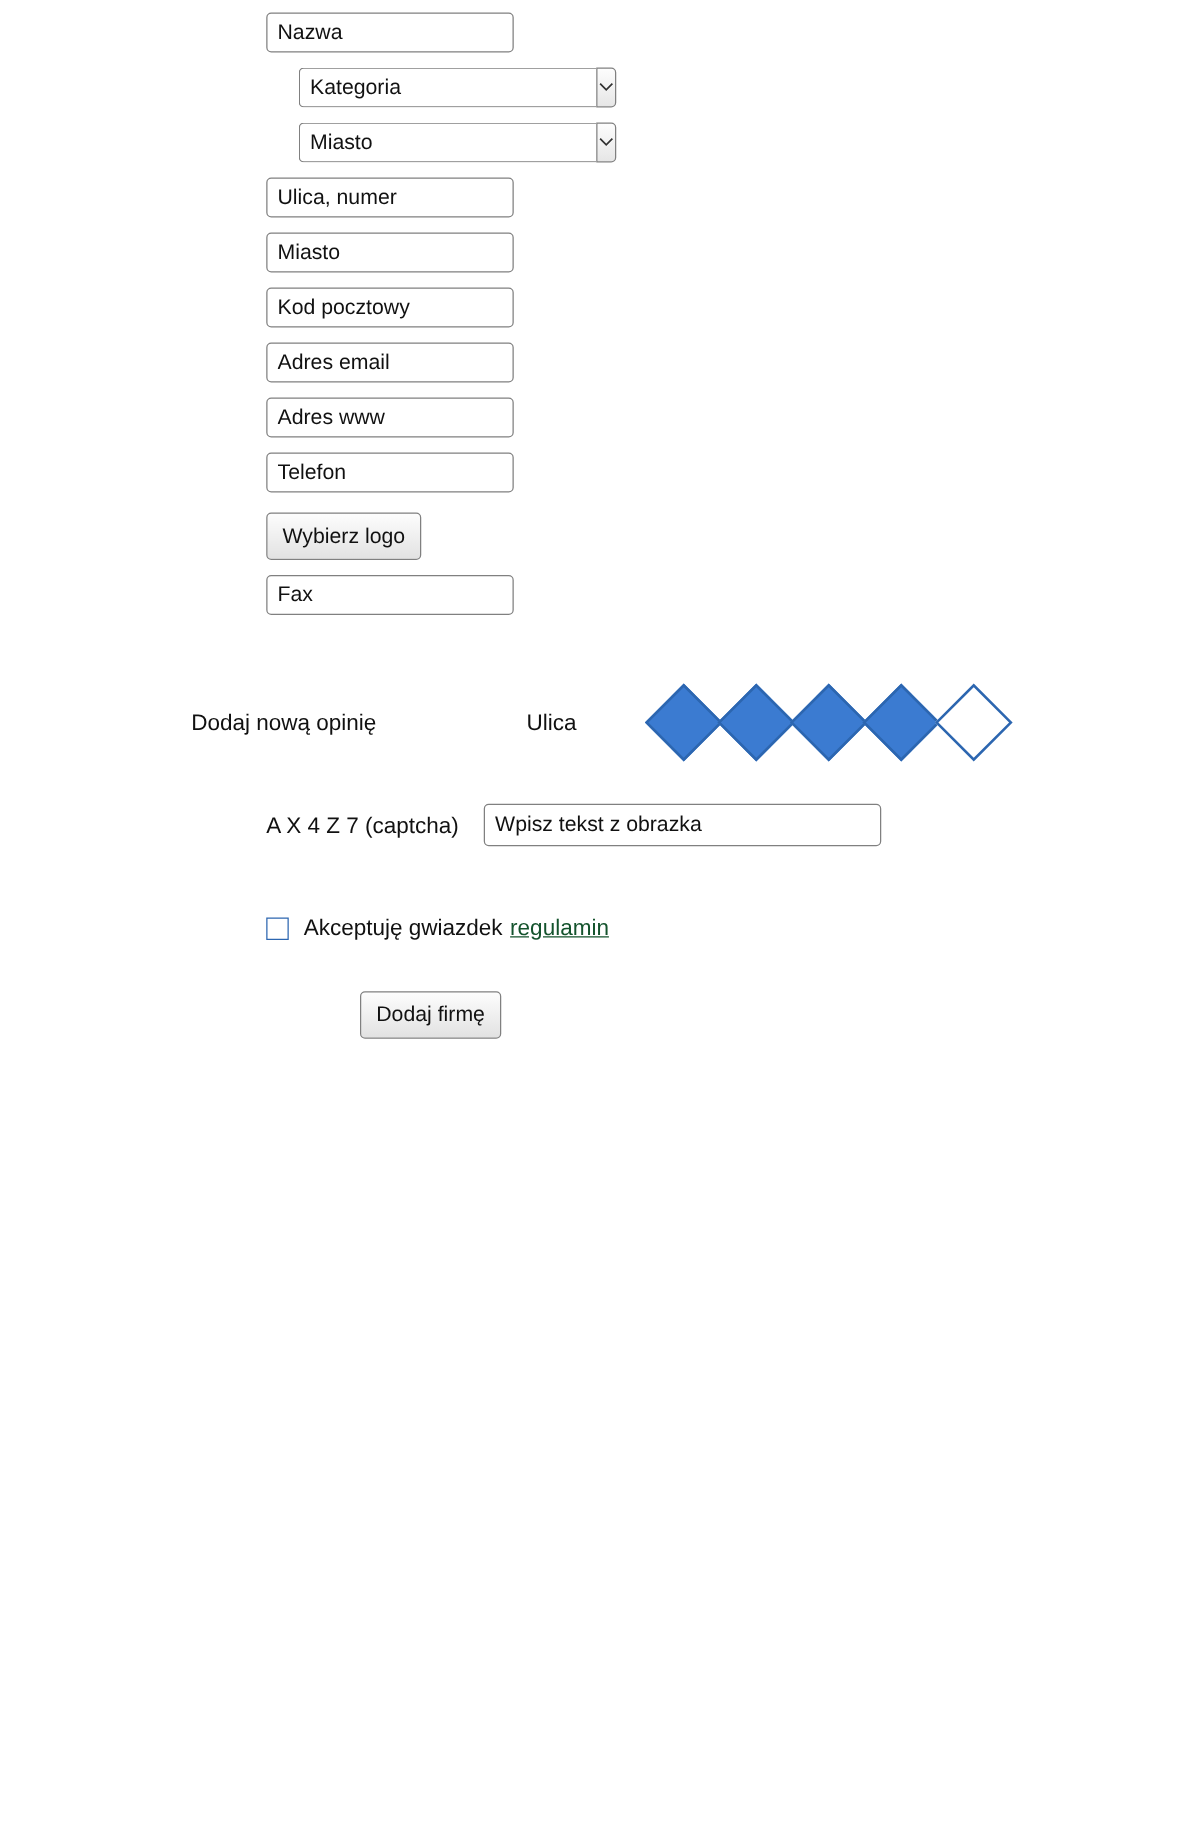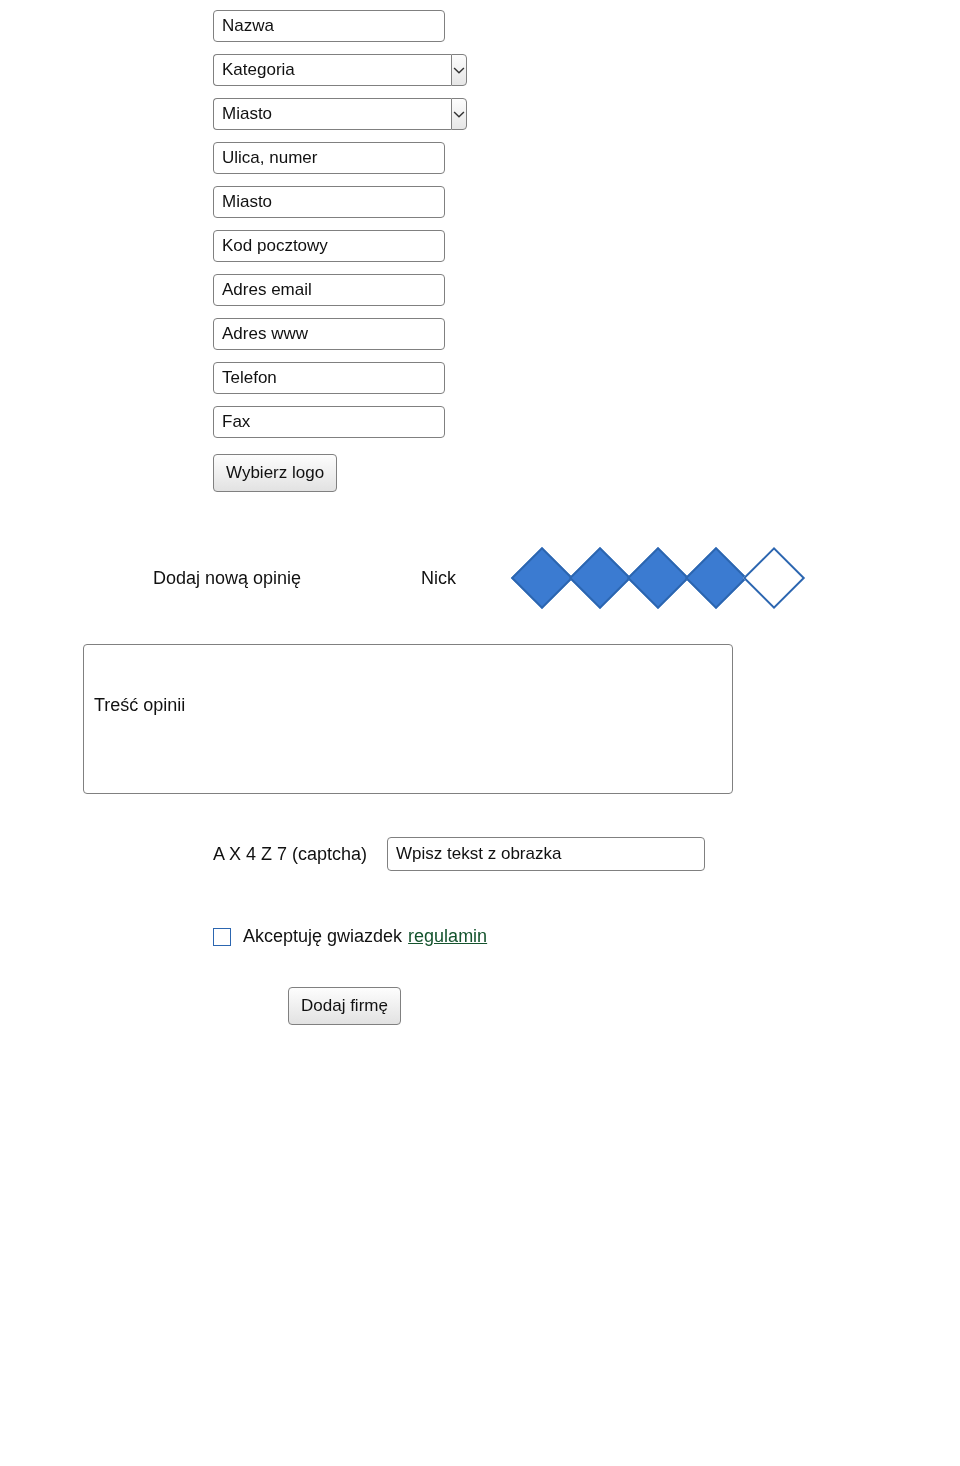--- a/index.html
+++ b/index.html
@@ -27,28 +27,29 @@
     height: 32px;
     border: 1px solid #808080;
     border-radius: 4px;
     background: #fff;
     padding: 4px 8px;
     font-size: 17px;
     font-family: Arial, Helvetica, sans-serif;
     color: #111;
   }
   .text-input::placeholder { color: #111; }
-  .w-std  { width: 232px; }
+  .w-std  { width: 198px; }
   .w-wide { width: 236px; }
 
   .combo {
     display: flex;
     align-items: stretch;
     width: 236px;
     height: 32px;
+    margin-left: 26px;
   }
   .combo .text-input {
     border-top-right-radius: 0;
     border-bottom-right-radius: 0;
     border-right: none;
     flex: 1 1 auto;
     width: auto;
   }
   .combo-btn {
     width: 34px;
@@ -224,44 +225,41 @@
 
     <div class="field-row">
       <input class="text-input w-std" type="text" placeholder="Adres www" style="">
     </div>
 
     <div class="field-row">
       <input class="text-input w-std" type="text" placeholder="Telefon" style="">
     </div>
 
 
-    <div class="field-row">
-      <input class="text-input w-std" type="text" placeholder="Fax" style="">
-    </div>
-
     <div class="field-row" style="margin-top:16px;">
       <div class="button">Wybierz logo</div>
     </div>
 
+    <div class="field-row">
+      <input class="text-input w-std" type="text" placeholder="Fax" style="">
+    </div>
+
     <div class="rating-row">
       <span class="rating-label-1">Dodaj nową opinię</span>
-      <span class="rating-label-2">Nick</span>
+      <span class="rating-label-2">Ulica</span>
       <div class="diamonds">
         <div class="diamond"></div>
         <div class="diamond"></div>
         <div class="diamond"></div>
         <div class="diamond"></div>
         <div class="diamond empty"></div>
       </div>
     </div>
 
 
-    <div class="opinion-area">
-      <textarea class="textarea" placeholder="Treść opinii" style=""></textarea>
-    </div>
 
     <div class="captcha-row">
       <span class="captcha-label">A X 4 Z 7 (captcha)</span>
       <input class="captcha-input" type="text" placeholder="Wpisz tekst z obrazka" style="">
     </div>
 
     <div class="accept-row">
       <div class="checkbox"></div>
       <span>Akceptuję gwiazdek</span>
       <span class="link">regulamin</span>

